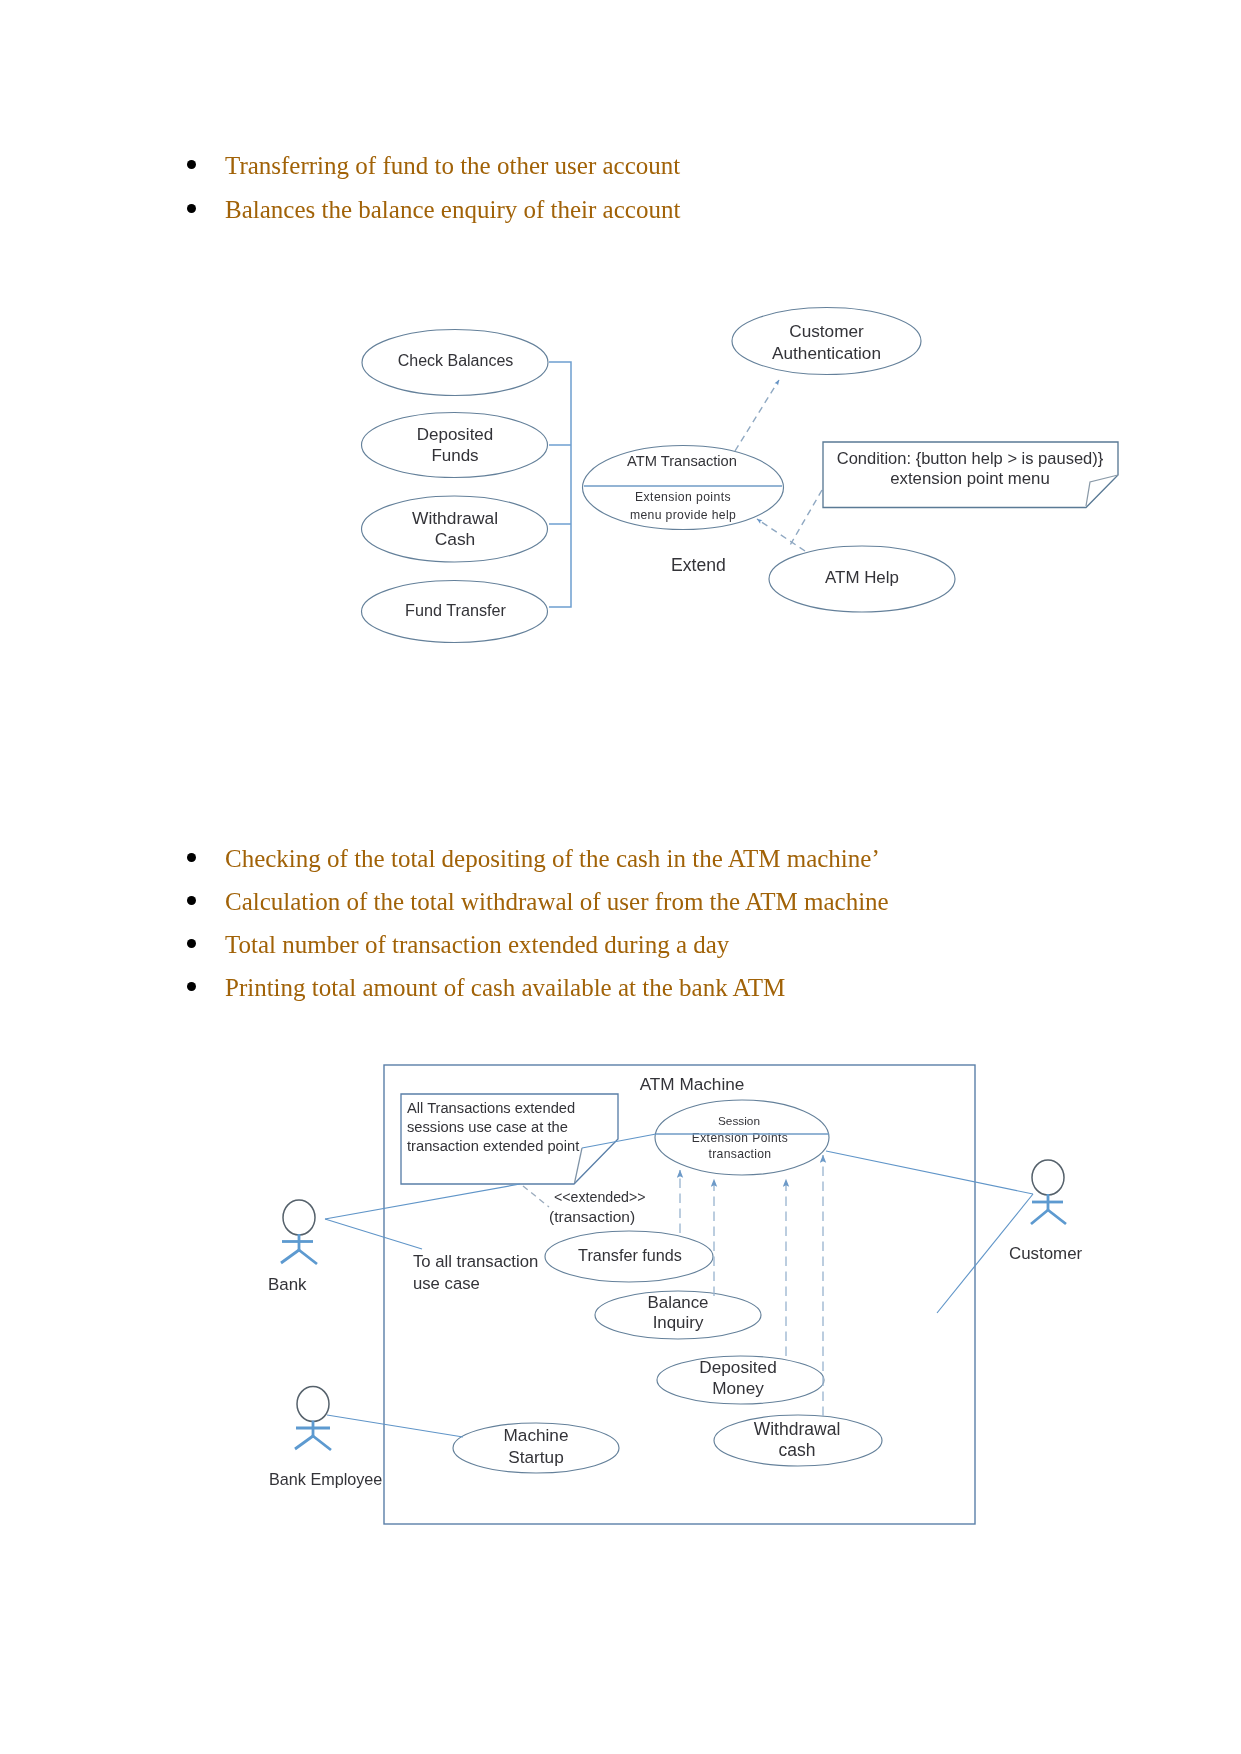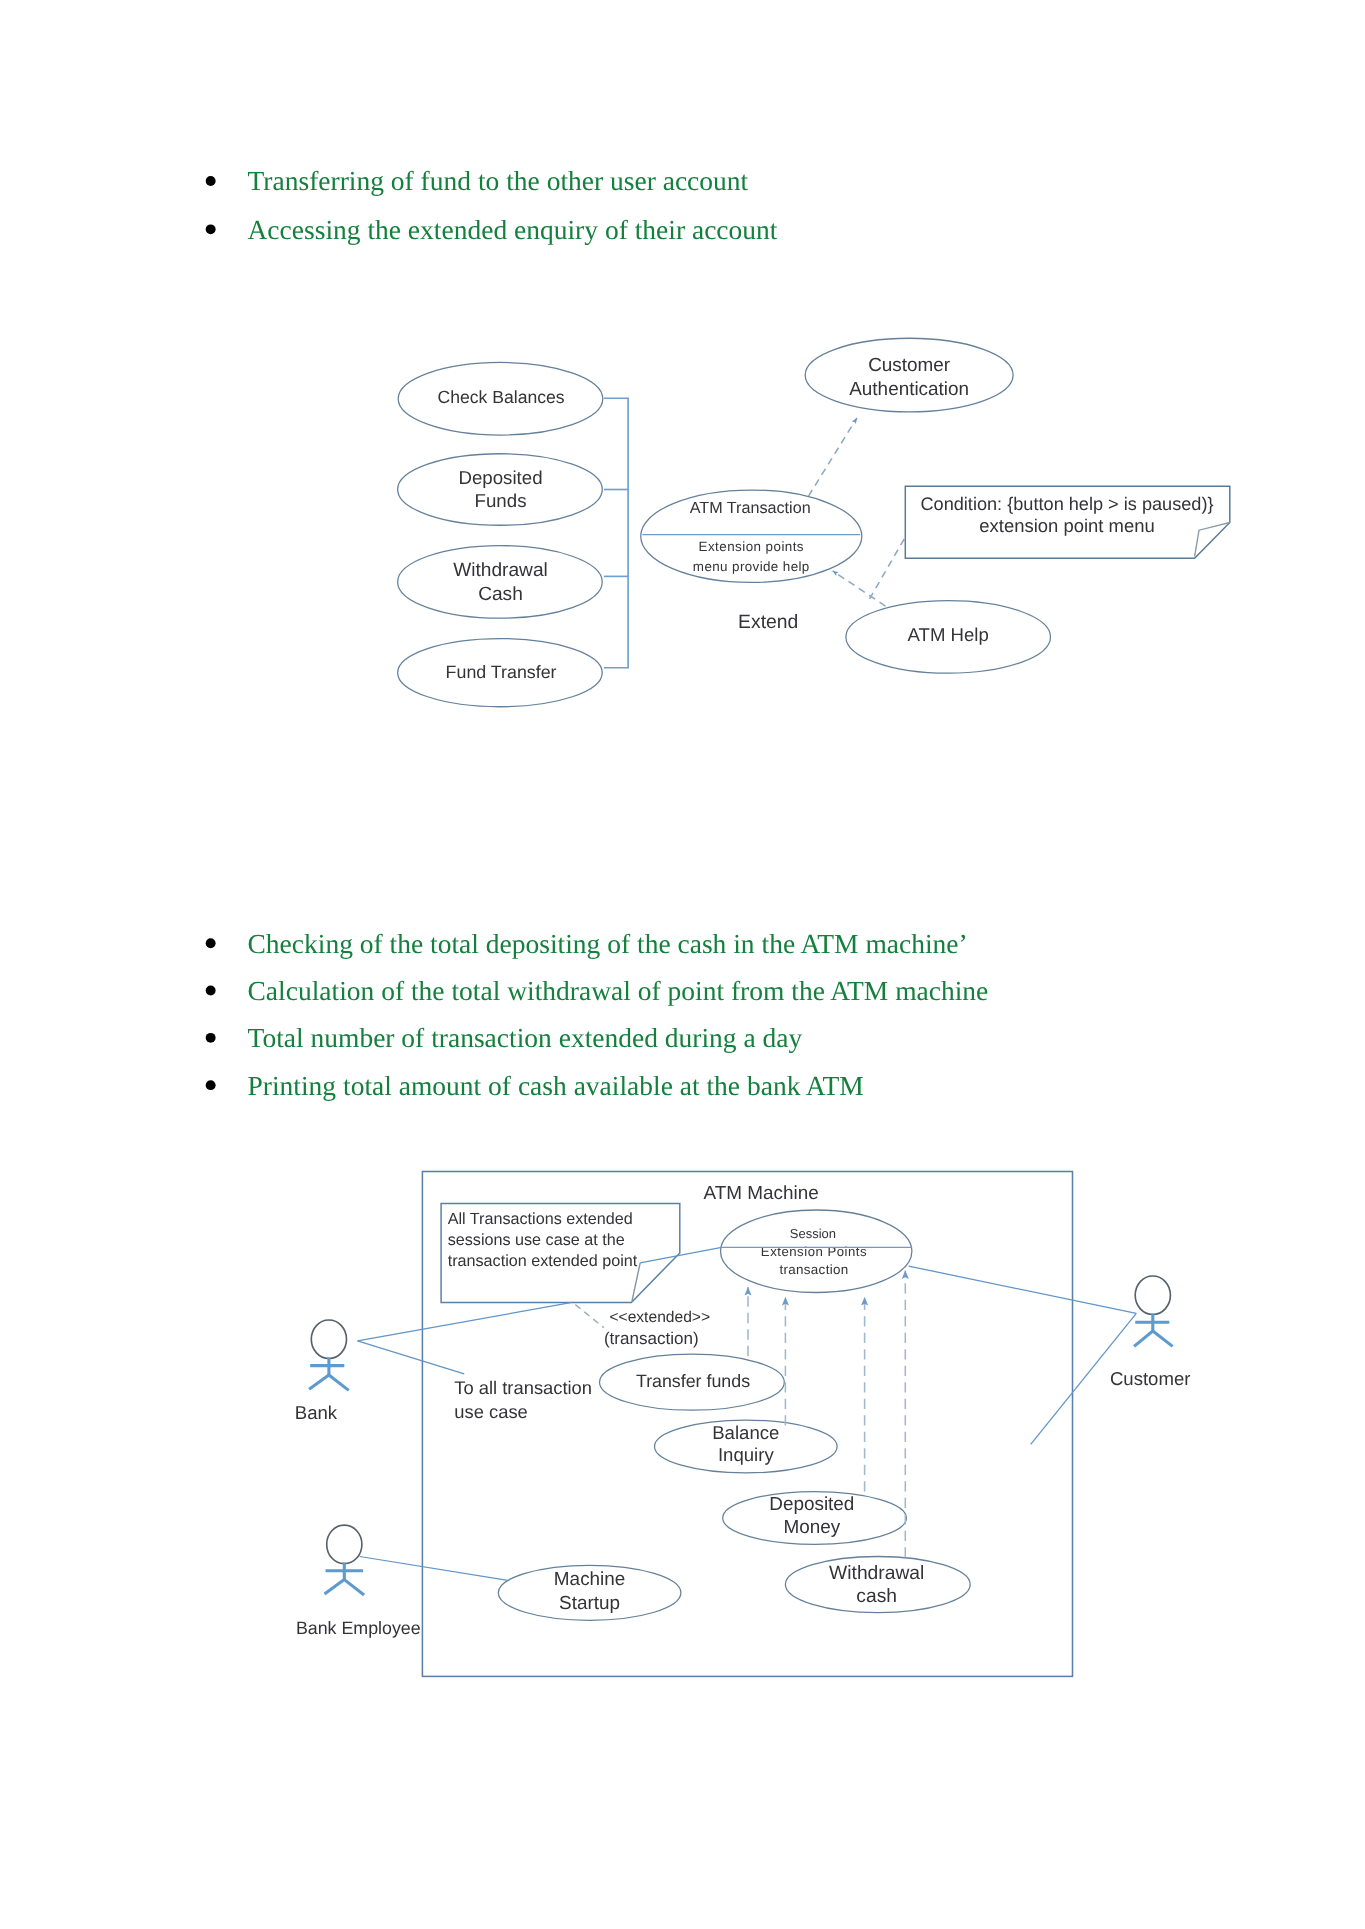--- a/index.html
+++ b/index.html
@@ -1,53 +1,53 @@
 <!DOCTYPE html>
 <html><head>
 <meta charset="utf-8">
 <title>ATM Use Case Document</title>
 <style>
   html,body{margin:0;padding:0;background:#ffffff;}
   body{width:1241px;height:1754px;position:relative;overflow:hidden;
        font-family:"Liberation Serif",serif;color:#000;}
   .page{position:absolute;left:0;top:0;width:1241px;height:1754px;}
   ul.bullets{list-style:none;margin:0;padding:0;}
-  ul.bullets li{position:relative;font-size:25px;line-height:1;color:#15803d;white-space:nowrap;}
+  ul.bullets li{position:relative;font-size:25px;line-height:1;color:#a16207;white-space:nowrap;}
   ul.bullets li .bul{position:absolute;left:-38px;top:7px;width:9px;height:9px;
        background:#000;border-radius:50%;font-size:0;line-height:0;}
   .heading{font-style:italic;font-weight:bold;font-size:25.2px;line-height:1;
            display:inline-block;white-space:nowrap;position:relative;}
   svg{position:absolute;}
   text{font-family:"Liberation Sans",sans-serif;fill:#333338;}
 </style>
 </head>
 <body>
 
 <div class="page">
 
   <ul class="bullets" id="sec1" style="position:absolute;left:225px;top:153px;">
     <li style="top:0px;position:absolute;">
       <span class="bul">●</span>
       <span>Transferring of fund to the other user account</span>
     </li>
     <li style="top:44px;position:absolute;">
       <span class="bul">●</span>
-      <span>Accessing the extended enquiry of their account</span>
+      <span>Balances the balance enquiry of their account</span>
     </li>
   </ul>
 
 
   <ul class="bullets" id="sec2" style="position:absolute;left:225px;top:846px;">
     <li style="top:0px;position:absolute;text-align:center;">
       <span class="bul">●</span>
       <span>Checking of the total depositing of the cash in the ATM machine’</span>
     </li>
     <li style="top:43px;position:absolute;">
       <span class="bul">●</span>
-      <span>Calculation of the total withdrawal of point from the ATM machine</span>
+      <span>Calculation of the total withdrawal of user from the ATM machine</span>
     </li>
     <li style="top:86px;position:absolute;">
       <span class="bul">●</span>
       <span>Total number of transaction extended during a day</span>
     </li>
     <li style="top:129px;position:absolute;">
       <span class="bul">●</span>
       <span>Printing total amount of cash available at the bank ATM</span>
     </li>
   </ul>

